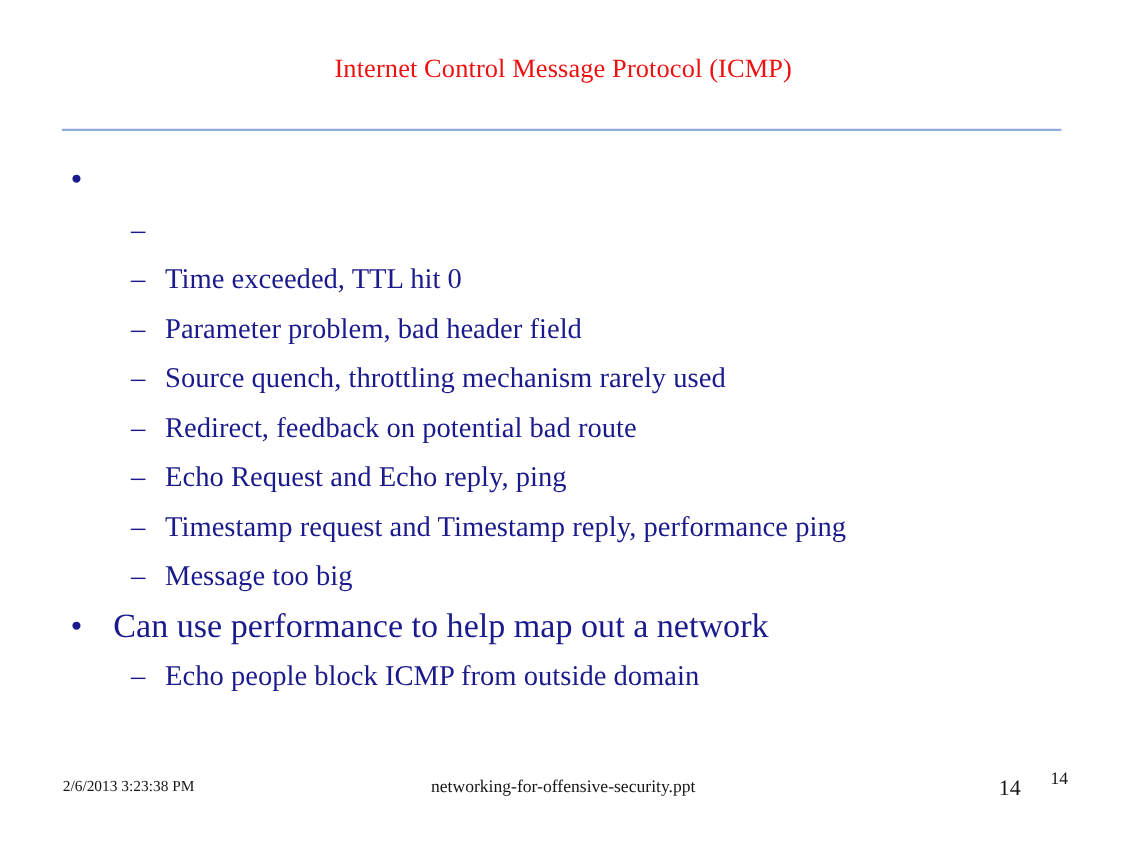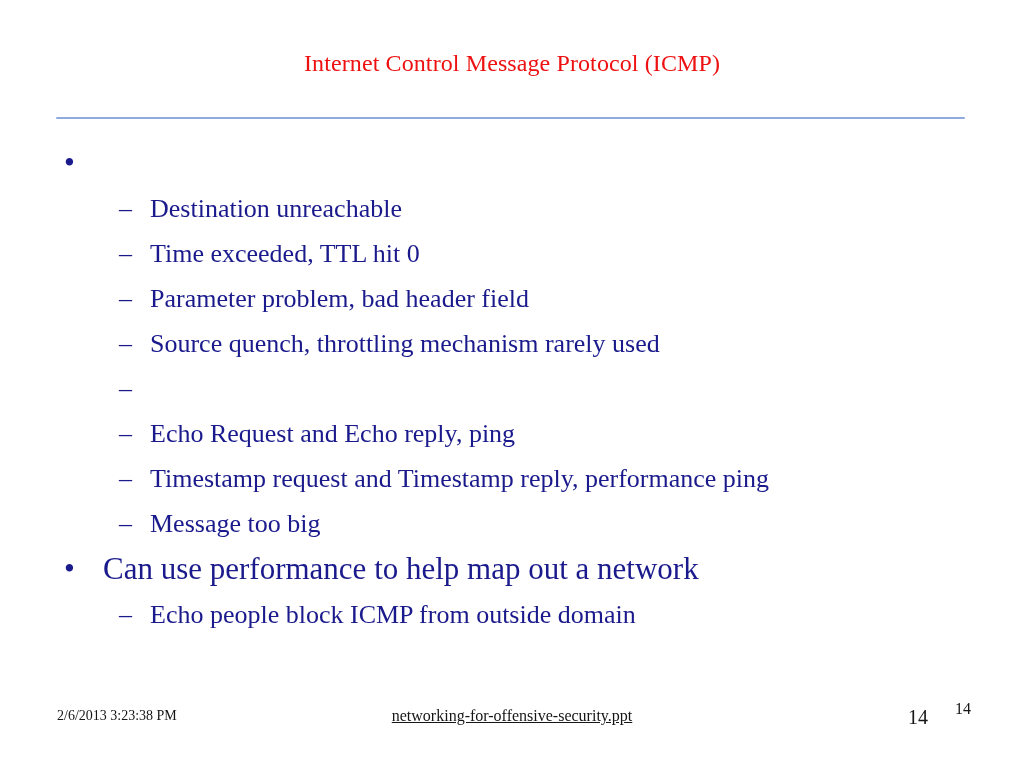--- a/index.html
+++ b/index.html
@@ -120,21 +120,20 @@
     white-space: nowrap;
   }
   #footer-filename {
     position: absolute;
     left: 0;
     top: 0;
     width: 1024px;
     text-align: center;
     font-size: 16px;
     line-height: 26px;
-    text-decoration: underline;
   }
   #footer-slide-number {
     position: absolute;
     left: 908px;
     top: 1px;
     font-size: 20px;
     line-height: 26px;
   }
   #footer-page-number {
     position: absolute;
@@ -152,36 +151,36 @@
   <h1 id="slide-title">Internet Control Message Protocol (ICMP)</h1>
 
   <div id="title-rule"></div>
 
   <div id="body-content">
       <div class="bullet-row lvl1">
         <span class="marker">•</span>
       </div>
       <div class="bullet-row lvl2">
         <span class="marker">–</span>
-        <span class="bullet-text">Destination unreachable</span>
       </div>
       <div class="bullet-row lvl2">
         <span class="marker">–</span>
         <span class="bullet-text">Time exceeded, TTL hit 0</span>
       </div>
       <div class="bullet-row lvl2">
         <span class="marker">–</span>
         <span class="bullet-text">Parameter problem, bad header field</span>
       </div>
       <div class="bullet-row lvl2">
         <span class="marker">–</span>
         <span class="bullet-text">Source quench, throttling mechanism rarely used</span>
       </div>
       <div class="bullet-row lvl2">
         <span class="marker">–</span>
+        <span class="bullet-text">Redirect, feedback on potential bad route</span>
       </div>
       <div class="bullet-row lvl2">
         <span class="marker">–</span>
         <span class="bullet-text">Echo Request and Echo reply, ping</span>
       </div>
       <div class="bullet-row lvl2">
         <span class="marker">–</span>
         <span class="bullet-text">Timestamp request and Timestamp reply, performance ping</span>
       </div>
       <div class="bullet-row lvl2">

